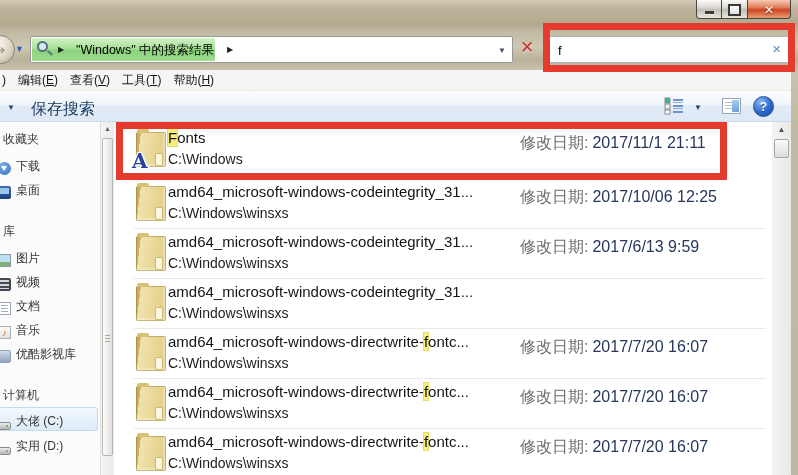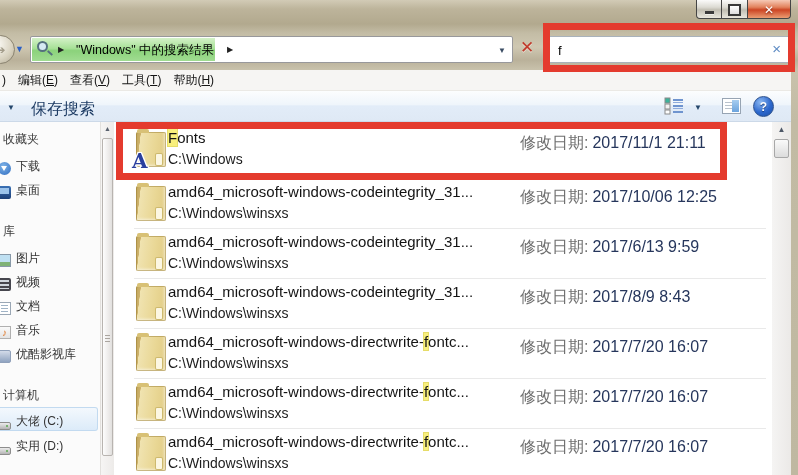--- a/index.html
+++ b/index.html
@@ -286,21 +286,20 @@
       <div class="fpath">C:\Windows\winsxs</div>
       <div class="fdate"><span class="lbl">修改日期:</span><span class="val">2017/6/13 9:59</span></div>
     </div>
 
     <div class="frow sep" style="top:156px">
       <div class="ficon">
           <div class="folder"></div>
         </div>
       <div class="fname"><span>amd64_microsoft-windows-codeintegrity_31...</span><span class="hl"></span><span></span></div>
       <div class="fpath">C:\Windows\winsxs</div>
-      <div class="fdate"><span class="lbl">修改日期:</span><span class="val">2017/8/9 8:43</span></div>
     </div>
 
     <div class="frow sep" style="top:206px">
       <div class="ficon">
           <div class="folder"></div>
         </div>
       <div class="fname"><span>amd64_microsoft-windows-directwrite-</span><span class="hl">f</span><span>ontc...</span></div>
       <div class="fpath">C:\Windows\winsxs</div>
       <div class="fdate"><span class="lbl">修改日期:</span><span class="val">2017/7/20 16:07</span></div>
     </div>

